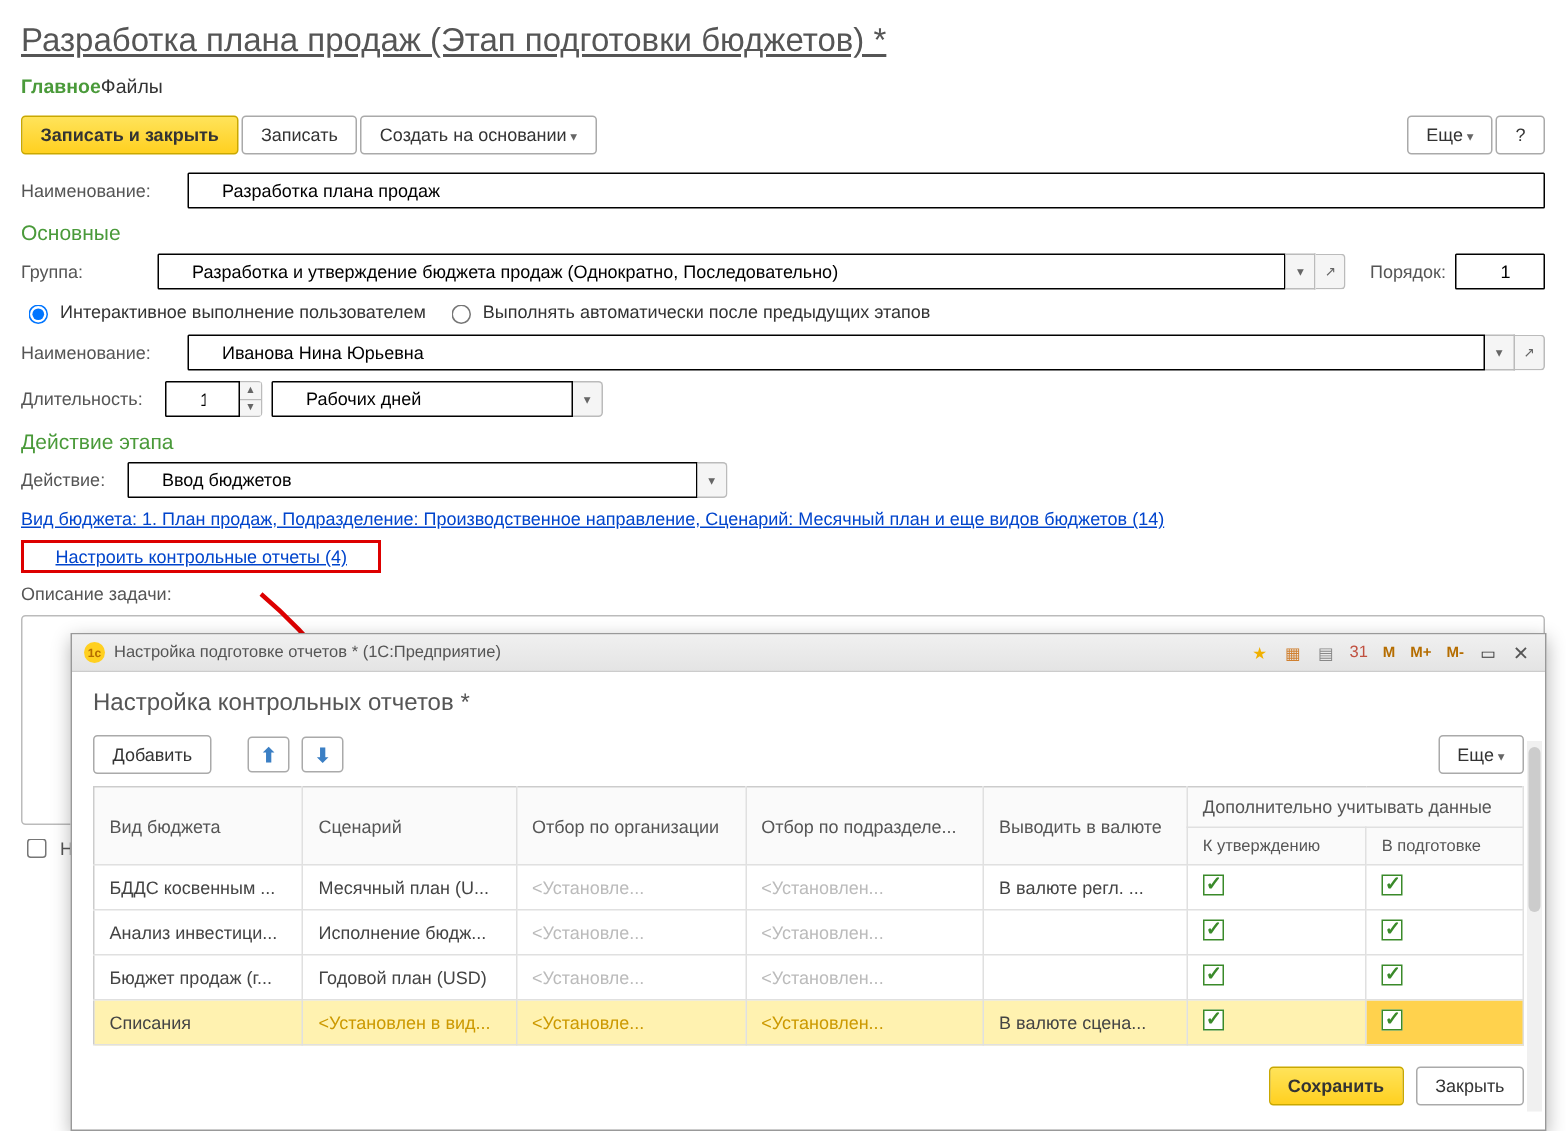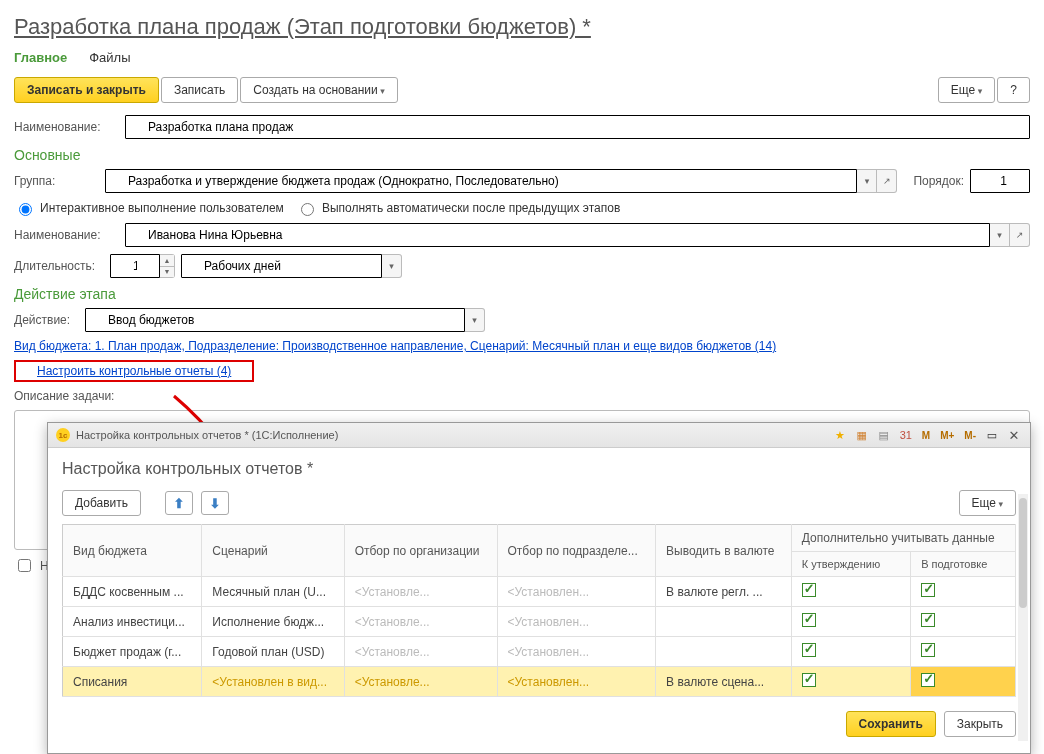--- a/index.html
+++ b/index.html
@@ -13,21 +13,20 @@
 }
 .page-title {
   font-size: 22px;
   color: #555;
   margin: 0 0 10px 0;
   font-weight: normal;
   text-decoration: underline;
 }
 .tabs {
   display: flex;
-  gap: 22px;
   margin-bottom: 12px;
 }
 .tab {
   font-size: 13px;
   cursor: pointer;
   color: #333;
 }
 .tab.active {
   color: #4a9a3a;
   font-weight: bold;
@@ -362,21 +361,21 @@
 <div class="desc-area"></div>
 
 <div class="chk-row">
   <input type="checkbox" style="">
   <span class="lbl">Н</span>
 </div>
 
 <div class="dialog">
   <div class="dlg-titlebar">
     <span class="ic-1c">1c</span>
-    <span class="title-text">Настройка контрольных отчетов *  (1С:Исполнение)</span>
+    <span class="title-text">Настройка подготовке отчетов *  (1С:Предприятие)</span>
     <span class="tb-icon ic-star">★</span>
     <span class="tb-icon" style="color:#d08030">▦</span>
     <span class="tb-icon" style="color:#888">▤</span>
     <span class="tb-icon" style="color:#c05040">31</span>
     <span class="ic-m">M</span>
     <span class="ic-m">M+</span>
     <span class="ic-m">M-</span>
     <span class="tb-icon">▭</span>
     <span class="tb-icon ic-close">✕</span>
   </div>

